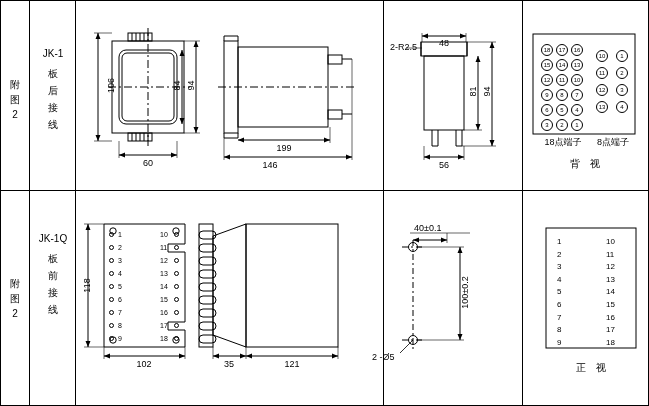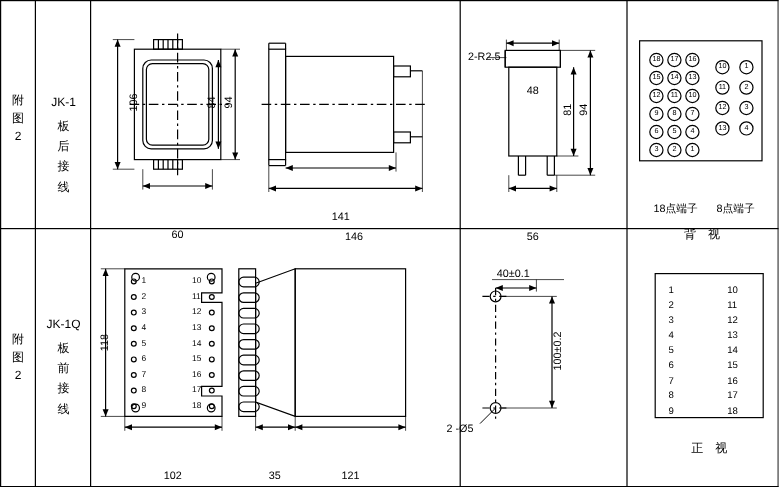--- a/index.html
+++ b/index.html
@@ -6,21 +6,21 @@
   body{font-family:"Liberation Sans","DejaVu Sans",sans-serif;color:#000;}
   #sheet{position:relative;width:649px;height:406px;background:#fff;overflow:hidden;}
 
   
   .ln{position:absolute;background:#000;}
   .hline{height:1px;}
   .vline{width:1px;}
 
   
   .t{position:absolute;font-size:9px;line-height:11px;white-space:nowrap;}
-  .tc{position:absolute;font-size:9px;line-height:12px;text-align:center;margin-top:32px;}
+  .tc{position:absolute;font-size:9px;line-height:12px;text-align:center;}
   .vtext{position:absolute;font-size:10px;line-height:13px;text-align:center;width:20px;}
   .circ{position:absolute;border:1px solid #000;border-radius:50%;box-sizing:border-box;}
   svg{position:absolute;left:0;top:0;overflow:visible;}
 </style>
 </head>
 <body>
 
 <div id="sheet">
 
   <div class="ln hline" style="left:0;top:0;width:649px;"></div>
@@ -154,22 +154,22 @@
       <line x1="464" y1="146" x2="464" y2="160" stroke-width="0.6"></line>
 
       <rect x="533" y="34" width="102" height="100"></rect>
     </g>
   </svg>
 
   <div class="t" style="left:104px;top:80px;transform:rotate(-90deg);transform-origin:center;">106</div>
   <div class="t" style="left:186px;top:80px;transform:rotate(-90deg);transform-origin:center;">94</div>
   <div class="t" style="left:172px;top:80px;transform:rotate(-90deg);transform-origin:center;">84</div>
   <div class="tc" style="left:133px;top:157px;width:30px;">60</div>
-  <div class="tc" style="left:269px;top:142px;width:30px;">141</div>
-  <div class="tc" style="left:280px;top:159px;width:30px;">146</div>
+  <div class="tc" style="left:269px;top:142px;width:30px;">199</div>
+  <div class="tc" style="left:255px;top:159px;width:30px;">146</div>
   <div class="t" style="left:390px;top:42px;">2-R2.5</div>
   <div class="tc" style="left:429px;top:37px;width:30px;">48</div>
   <div class="t" style="left:468px;top:86px;transform:rotate(-90deg);transform-origin:center;">81</div>
   <div class="t" style="left:482px;top:86px;transform:rotate(-90deg);transform-origin:center;">94</div>
   <div class="tc" style="left:429px;top:159px;width:30px;">56</div>
 
   <div id="t18">
       <div class="circ" style="left: 541px; top: 44px; width: 12px; height: 12px; font-size: 6px; line-height: 11px; text-align: center;">18</div>
       <div class="circ" style="left: 556px; top: 44px; width: 12px; height: 12px; font-size: 6px; line-height: 11px; text-align: center;">17</div>
       <div class="circ" style="left: 571px; top: 44px; width: 12px; height: 12px; font-size: 6px; line-height: 11px; text-align: center;">16</div>
@@ -290,21 +290,21 @@
     </g>
   </svg>
 
   <div class="t" style="left:80px;top:280px;transform:rotate(-90deg);transform-origin:center;">118</div>
   <div class="tc" style="left:129px;top:358px;width:30px;">102</div>
   <div class="tc" style="left:215px;top:358px;width:28px;">35</div>
   <div class="tc" style="left:277px;top:358px;width:30px;">121</div>
   <div class="t" style="left:414px;top:223px;">40±0.1</div>
   <div class="t" style="left:449px;top:287px;transform:rotate(-90deg);transform-origin:center;">100±0.2</div>
   <div class="t" style="left:372px;top:352px;text-align:right;">2 -Ø5</div>
-  <div class="tc" style="left:553px;top:337px;width:76px;font-size:10px;">正　视</div>
+  <div class="tc" style="left:553px;top:362px;width:76px;font-size:10px;">正　视</div>
 
   <div id="r2front">
       <div class="circ" style="left: 109px; top: 232px; width: 5px; height: 5px;"></div>
       <div class="t" style="left: 118px; top: 229px; font-size: 7px;">1</div>
       <div class="circ" style="left: 109px; top: 245px; width: 5px; height: 5px;"></div>
       <div class="t" style="left: 118px; top: 242px; font-size: 7px;">2</div>
       <div class="circ" style="left: 109px; top: 258px; width: 5px; height: 5px;"></div>
       <div class="t" style="left: 118px; top: 255px; font-size: 7px;">3</div>
       <div class="circ" style="left: 109px; top: 271px; width: 5px; height: 5px;"></div>
       <div class="t" style="left: 118px; top: 268px; font-size: 7px;">4</div>

